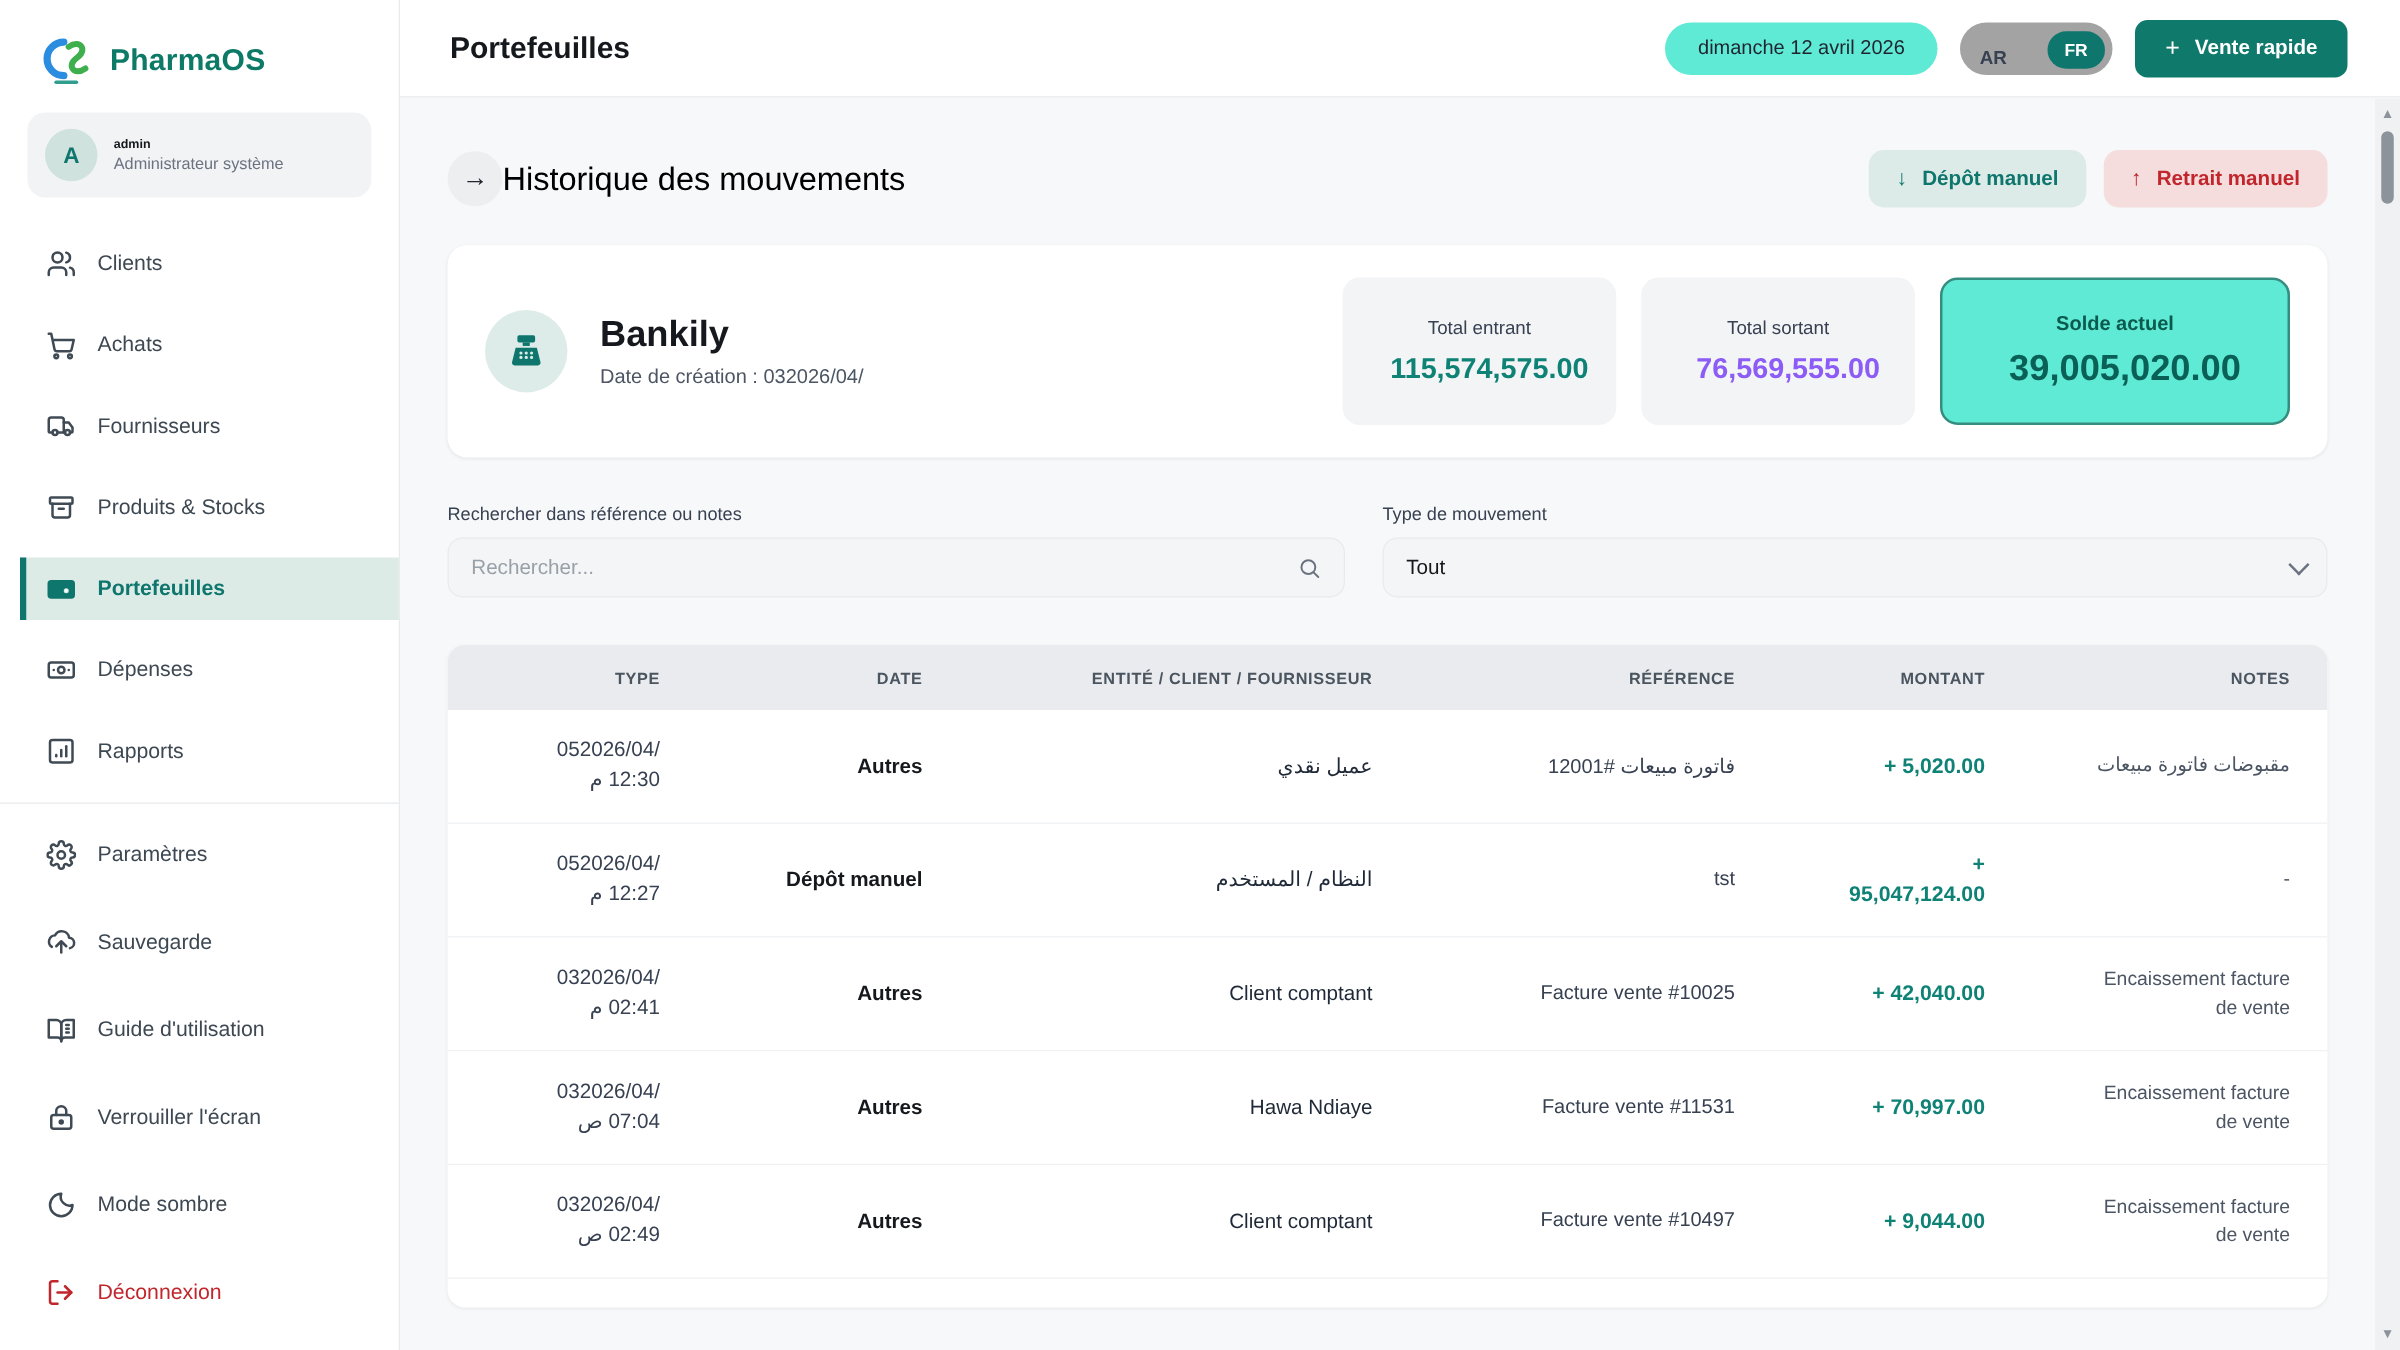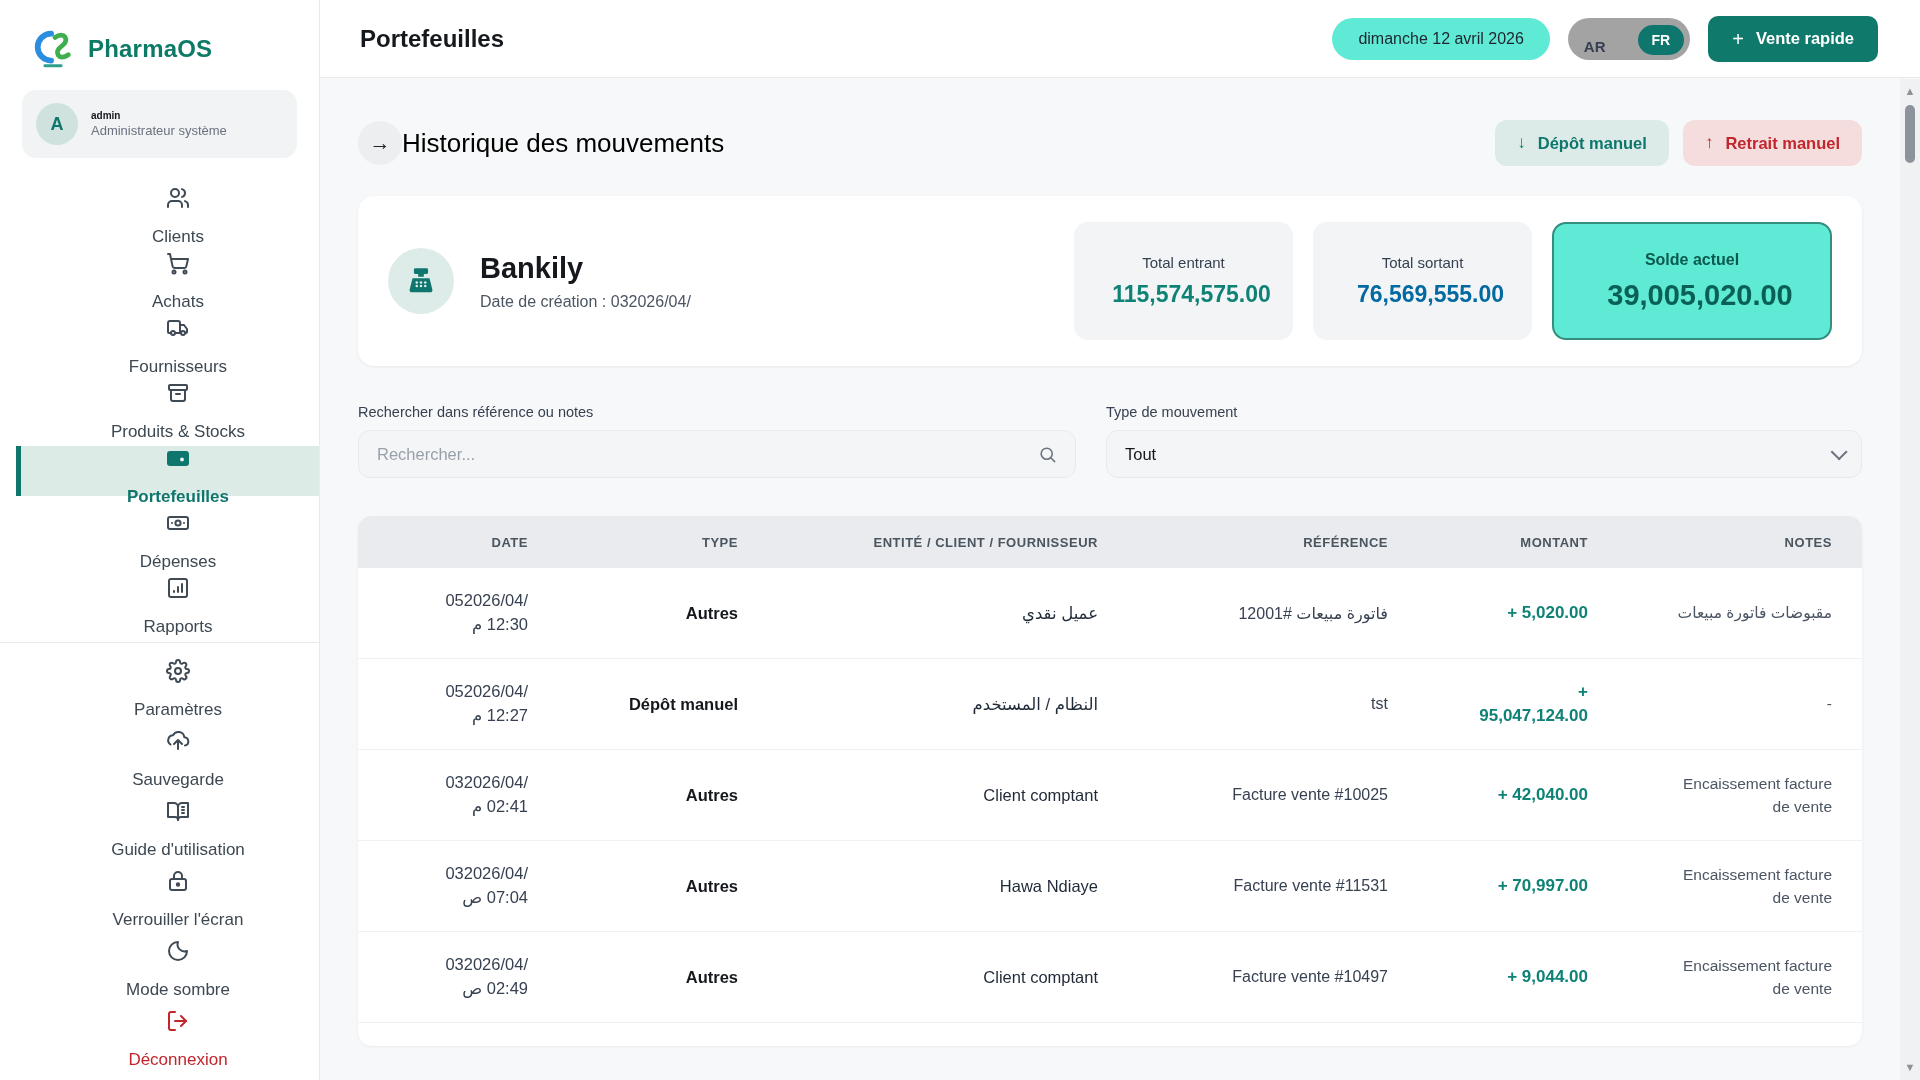--- a/index.html
+++ b/index.html
@@ -12,21 +12,21 @@
   .sidebar { width:320px; min-width:320px; height:100%; background:#fff; border-right:1px solid #e8eaec; display:flex; flex-direction:column; }
   .logo-row { display:flex; align-items:center; gap:12px; padding:26px 0 0 30px; }
   .logo-badge { width:46px; height:46px; }
   .logo-text { font-size:24px; font-weight:800; color:#0c7a66; letter-spacing:.2px; }
   .admin-card { margin:18px 22px 0 22px; background:#f1f3f4; border-radius:14px; height:68px; display:flex; align-items:center; gap:13px; padding:0 14px; cursor:default; }
   .avatar { width:42px; height:42px; border-radius:50%; background:#cfe2dd; color:#0f766e; font-weight:700; font-size:18px; display:flex; align-items:center; justify-content:center; }
   .admin-name { font-size:10px; font-weight:700; color:#14181d; }
   .admin-role { font-size:13px; color:#6b7280; margin-top:2px; }
 
   .nav { margin-top:28px; display:flex; flex-direction:column; gap:15px; }
-  .nav-item { height:50px; display:flex; align-items:center; gap:17px; margin-left:16px; border-left:5px solid transparent; padding-left:16px; font-size:17px; color:#3d4852; cursor:pointer;flex-direction:column; }
+  .nav-item { height:50px; display:flex; align-items:center; gap:17px; margin-left:16px; border-left:5px solid transparent; padding-left:16px; font-size:17px; color:#3d4852; cursor:pointer; }
   .nav-item .ico { width:24px; height:24px; display:flex; align-items:center; justify-content:center; color:#3f4a54; }
   .nav-item .ico svg { width:24px; height:24px; stroke:currentColor; fill:none; stroke-width:2; stroke-linecap:round; stroke-linejoin:round; }
   .nav-item.active { background:#dcebe6; border-left-color:#0f766e; color:#0f766e; font-weight:700; }
   .nav-item.active .ico { color:#0f766e; }
   .nav-divider { border-top:1px solid #e7e9eb; margin:16px 0; }
   .nav.tools { margin-top:0; gap:20px; }
   .nav-item.logout { color:#c0262c; }
   .nav-item.logout .ico { color:#c0262c; }
 
   
@@ -55,21 +55,21 @@
   .wallet-card { background:#fff; border-radius:16px; box-shadow:0 1px 3px rgba(16,24,40,.07); padding:26px 30px; display:flex; align-items:center; justify-content:space-between; margin-bottom:38px; }
   .wallet-left { display:flex; align-items:center; gap:26px; }
   .wallet-icon-circle { width:66px; height:66px; border-radius:50%; background:#ddece8; display:flex; align-items:center; justify-content:center; color:#0f766e; }
   .wallet-name { font-size:29px; font-weight:800; color:#15181c; }
   .wallet-date { font-size:16px; color:#4b5563; margin-top:8px; }
   .stats-row { display:flex; gap:20px; }
   .stat-box { width:219px; height:118px; border-radius:14px; background:#f3f4f6; display:flex; flex-direction:column; align-items:center; justify-content:center; }
   .stat-label { font-size:15px; color:#374151; margin-bottom:10px; }
   .stat-value { font-size:23px; font-weight:800;margin-left:16px; }
   .stat-box.in .stat-value { color:#0f8276; }
-  .stat-box.out .stat-value { color:#0369a1; }
+  .stat-box.out .stat-value { color:#8b5cf6; }
   .stat-box.balance { width:280px; background:#5eead4; border:2px solid #358d80; }
   .stat-box.balance .stat-label { font-weight:700; color:#0c5a4e; font-size:16px; }
   .stat-box.balance .stat-value { font-size:29px; color:#0a6056; }
 
   .filters { display:grid; grid-template-columns:718px 1fr; column-gap:30px; margin-bottom:38px; }
   .field-label { font-size:14.5px; color:#374151; margin-bottom:10px; }
   .control { height:48px; background:#f4f5f7; border:1px solid #e8eaed; border-radius:12px; display:flex; align-items:center; padding:0 18px; }
   .control input { flex:1; border:none; background:transparent; outline:none; font-size:16.5px; font-family:inherit; color:#1f2430; }
   .control input::placeholder { color:#98a0a8; }
   .control .right-ico { color:#6b7280; display:flex; }
@@ -349,22 +349,22 @@
           <div class="field-label">Type de mouvement</div>
           <div class="control">
             <span class="select-value">Tout</span>
             <span class="chevron"></span>
           </div>
         </div>
       </div>
 
       <div class="table-card">
         <div class="t-grid t-head" id="table-head">
+            <div class="cell">Type</div>
             <div class="cell">Date</div>
-            <div class="cell">Type</div>
             <div class="cell">Entité / Client / Fournisseur</div>
             <div class="cell">Référence</div>
             <div class="cell">Montant</div>
             <div class="cell">Notes</div>
           </div>
         <div id="table-body">
             <div class="t-grid t-row">
               <div class="cell c-date">
                 <div dir="ltr">052026/04/</div>
                 <div dir="rtl">12:30 م</div>

